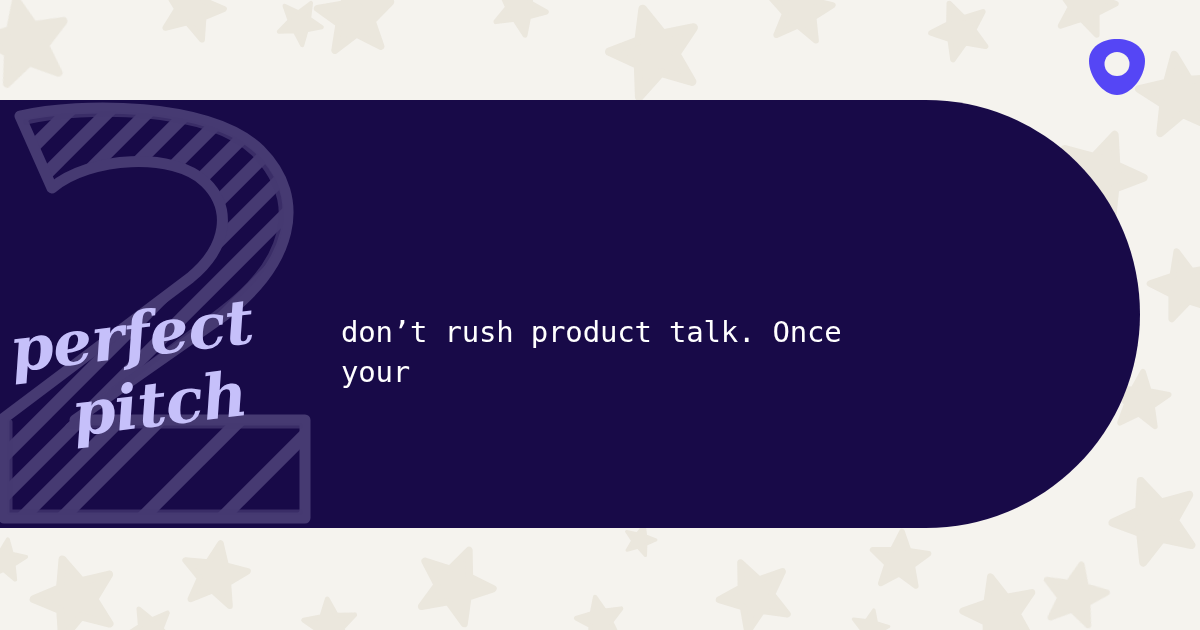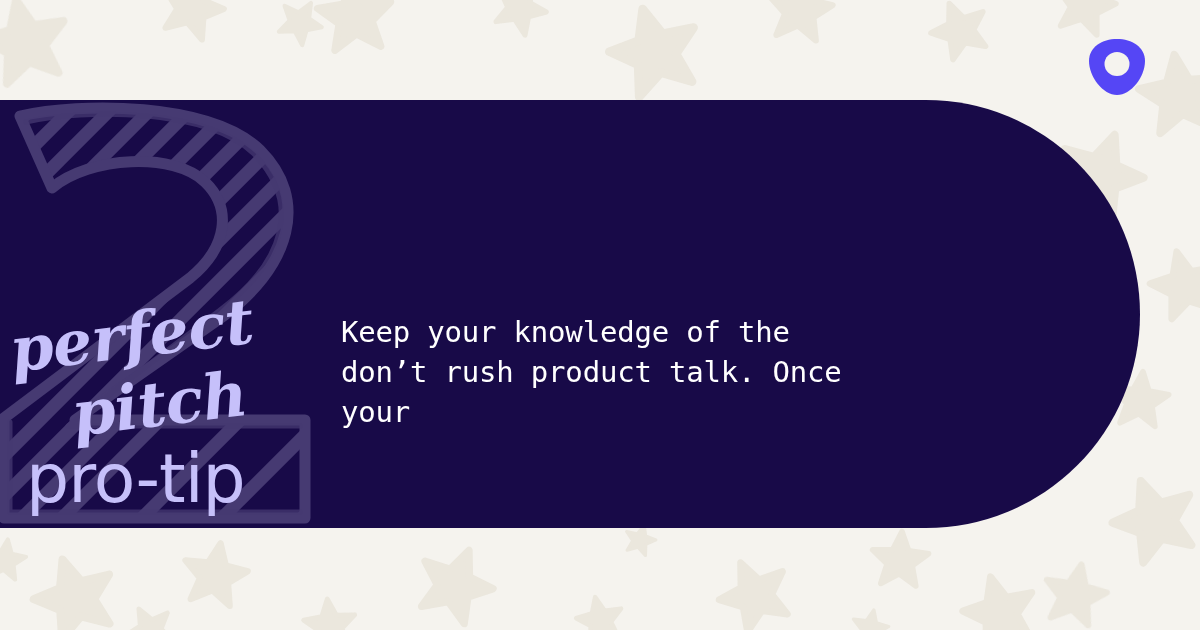--- a/index.html
+++ b/index.html
@@ -181,23 +181,21 @@
                C 126 9, 246 8, 294 54
                C 342 104, 324 162, 260 210
                L 108 326
                L 340 326" fill="none" stroke="#463A72" stroke-width="5" stroke-linejoin="round" stroke-linecap="round" opacity="0.75"></path>
       <path d="M50 322 L50 412 L340 412" fill="none" stroke="#463A72" stroke-width="5" stroke-linejoin="round" stroke-linecap="round" opacity="0.75"></path>
     </svg>
 
     <div id="lockup">
       <div class="script-line" id="line-perfect">perfect</div>
       <div class="script-line" id="line-pitch">pitch</div>
-      <div id="line-protip">pro-tip</div>
     </div>
 
     <div id="body-copy">
-      <p>Keep your knowledge of the</p>
       <p>don’t rush product talk. Once your</p>
 
     </div>
 
   </div>
 </div>
 
 </body></html>

